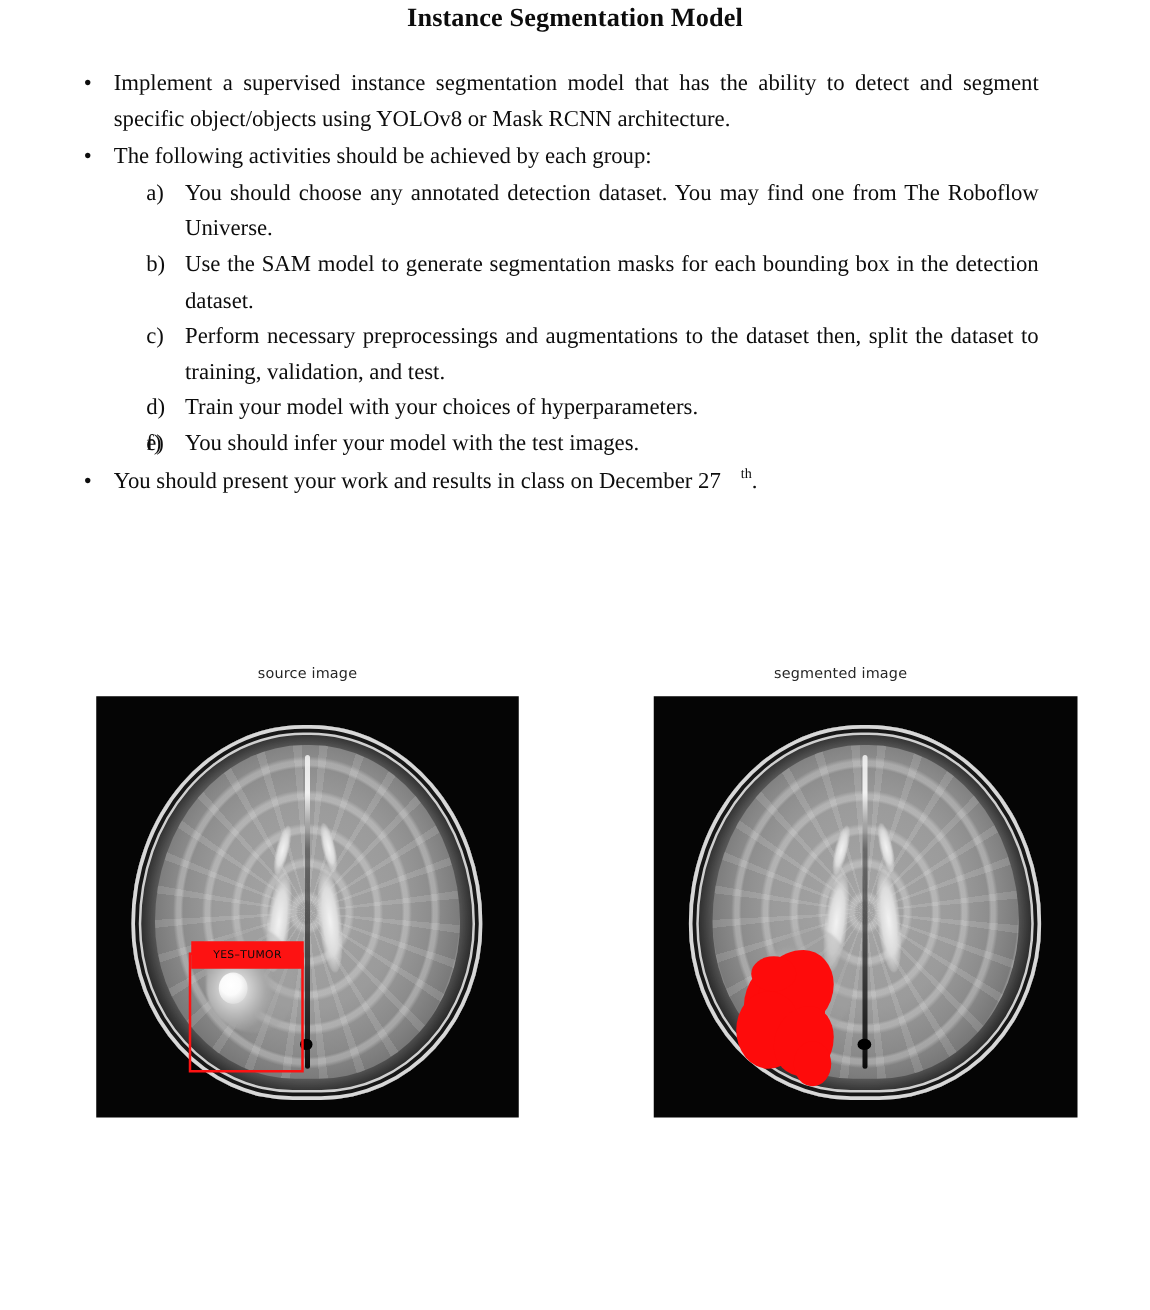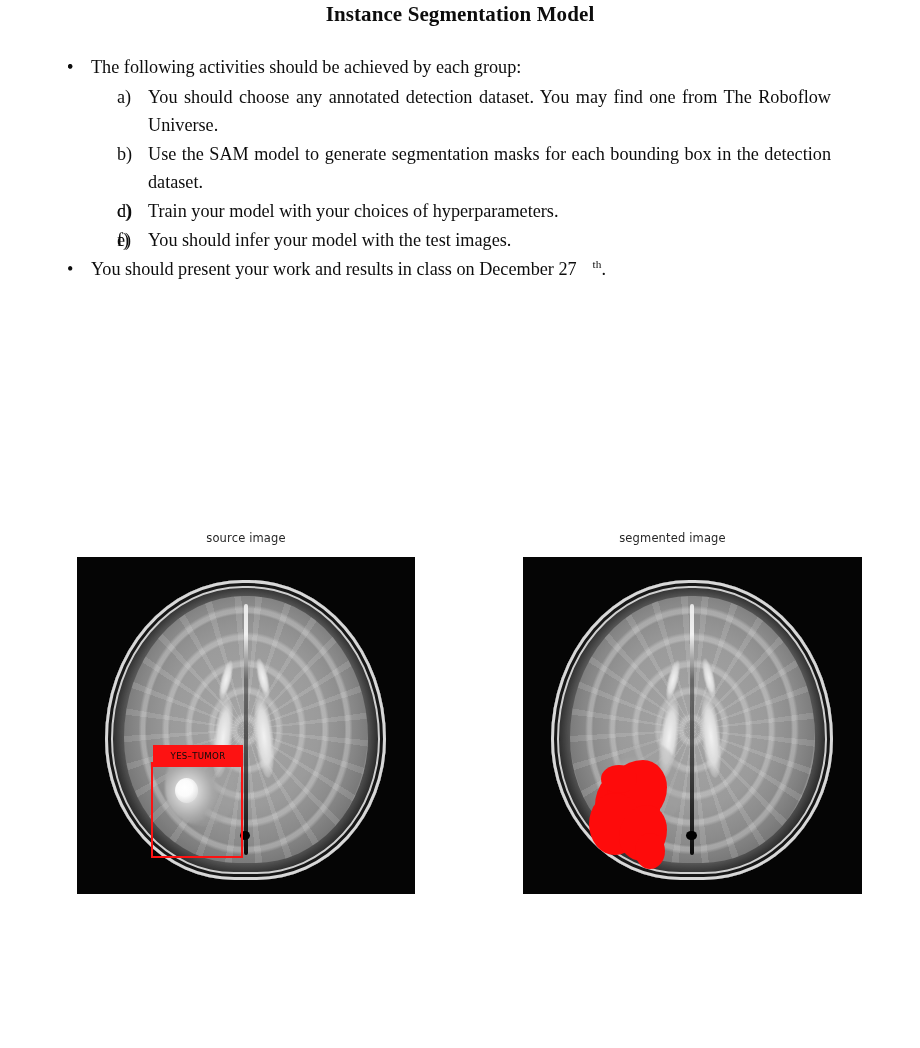--- a/index.html
+++ b/index.html
@@ -240,37 +240,39 @@
 </head>
 <body>
 
 <div id="doc-title">Instance Segmentation Model</div>
 
 <div id="body-block">
   <ul class="lvl1">
 
     <li>
       <span class="dot">•</span>
+      <span>Implement a supervised instance segmentation model that has the ability to detect and segment specific object/objects using YOLOv8 or Mask RCNN architecture.</span>
     </li>
 
     <li class="nojust">
       <span class="dot">•</span>
       <span>The following activities should be achieved by each group:</span>
 
       <ol class="lvl2">
         <li>
           <span class="marker">a)</span>
           <span>You should choose any annotated detection dataset. You may find one from The Roboflow Universe.</span>
         </li>
         <li>
           <span class="marker">b)</span>
           <span>Use the SAM model to generate segmentation masks for each bounding box in the detection dataset.</span>
         </li>
         <li>
           <span class="marker">c)</span>
+          <span>Perform necessary preprocessings and augmentations to the dataset then, split the dataset to training, validation, and test.</span>
         </li>
         <li class="nojust">
           <span class="marker">d)</span>
           <span>Train your model with your choices of hyperparameters.</span>
         </li>
         <li>
           <span class="marker">e)</span>
         </li>
         <li class="nojust">
           <span class="marker">f)</span>
@@ -304,21 +306,21 @@
           <div class="vent lf"></div>
           <div class="vent rf"></div>
           <div class="tumor-mass"></div>
           <div class="tumor-core"></div>
           <div class="fissure"></div>
           <div class="fissure-dot"></div>
         </div>
       </div>
 
       <div class="det-box" style="left:74px; top:205px; width:92px; height:96px;"></div>
-      <div class="det-label" style="left:76px; top:188px; width:90px; height:22px;">
+      <div class="det-label" style="left:76px; top:196px; width:90px; height:22px;">
         <span>YES–TUMOR</span>
       </div>
     </div>
   </div>
 
   <div class="fig" style="left:483px; width:339px;padding-left:40px;">
     <div class="fig-caption">segmented image</div>
 
     <div class="panel" style="width:339px; height:337px; margin-top:11px;">
 

